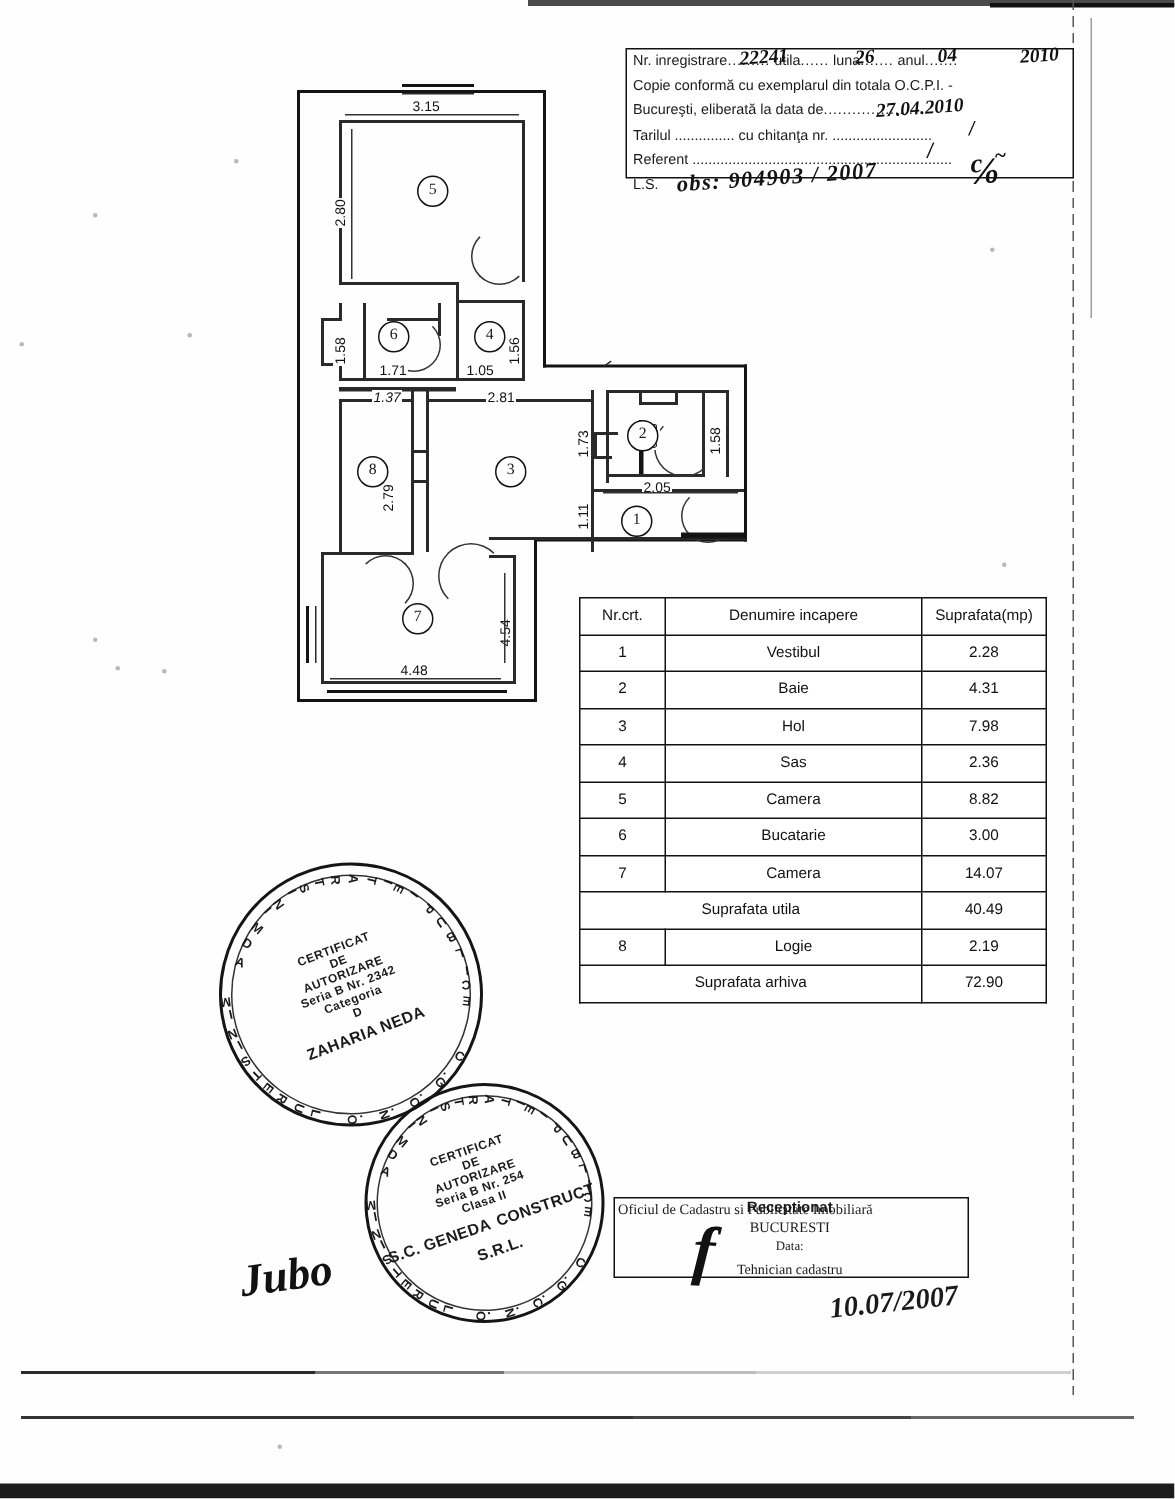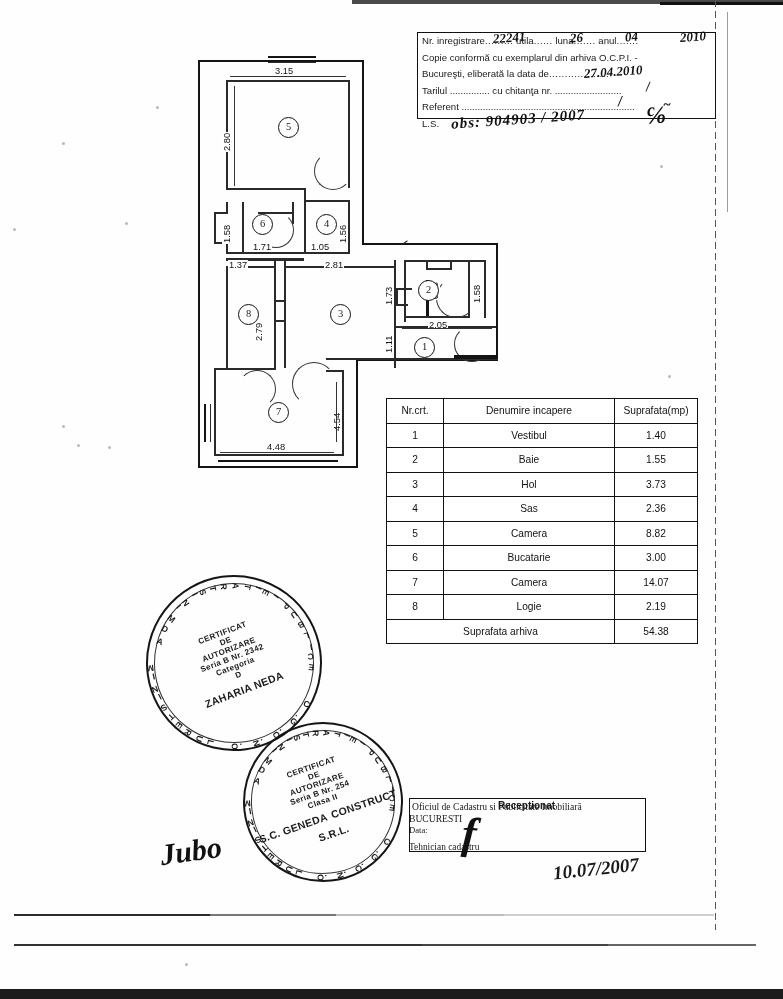--- a/index.html
+++ b/index.html
@@ -63,21 +63,21 @@
     text-align:center;line-height:1.12;}
   .stamp-core .l{display:block;font-size:8px;font-weight:700;letter-spacing:.4px;}
   .stamp-core .big{font-size:10.5px;font-weight:700;letter-spacing:.3px;}
 
   
   .exec{position:absolute;left:36px;top:800px;font-size:11px;font-family:"Liberation Serif",serif;font-weight:700;}
   .exec .l2{display:block;margin-left:30px;margin-top:4px;}
   .sig{position:absolute;font-family:"Liberation Serif",serif;font-style:italic;font-weight:700;color:#111;}
 
   .ofc-box{position:absolute;left:409px;top:798px;width:235px;height:52px;border:1.3px solid #111;background:transparent;}
-  .ofc-line{position:absolute;width:100%;text-align:left;font-size:9.6px;font-family:"Liberation Serif",serif;}
+  .ofc-line{position:absolute;width:100%;text-align:center;font-size:9.6px;font-family:"Liberation Serif",serif;}
   .recept{position:absolute;left:0;width:100%;text-align:center;font-weight:700;font-size:10px;
      font-family:"Liberation Sans",sans-serif;}
   .hw-date{position:absolute;left:553px;top:858px;font-size:19px;font-family:"Liberation Serif",serif;
      font-style:italic;font-weight:700;transform:rotate(-6deg);}
 </style>
 </head>
 <body>
 
 <div class="page">
 
@@ -106,21 +106,21 @@
       <span>utila</span><span class="dots">......</span>
       <span>luna</span><span class="dots">.......</span>
       <span>anul</span><span class="dots">.......</span>
       <span class="hw" style="left:75px;top:-3px;font-size:13px;">22241</span>
       <span class="hw" style="left:152px;top:-3px;font-size:13px;">26</span>
       <span class="hw" style="left:207px;top:-4px;font-size:13px;">04</span>
       <span class="hw" style="left:262px;top:-4px;font-size:13px;">2010</span>
     </div>
 
     <div class="reg-row">
-      <span>Copie conformă cu exemplarul din arhiva O.C.P.I. -</span>
+      <span>Copie conformă cu exemplarul din totala O.C.P.I. -</span>
     </div>
 
     <div class="reg-row">
       <span>Bucureşti, eliberată la data de</span><span class="dots">...................</span>
       <span class="hw" style="left:166px;top:-2px;font-size:13px;">27.04.2010</span>
     </div>
 
     <div class="reg-row">
       <span>Tarilul ............... cu chitanţa nr. .........................</span>
       <span class="hw" style="left:228px;top:-4px;font-size:14px;">/</span>
@@ -224,21 +224,21 @@
     <div class="dim" style="left:78px;top:14px;">3.15</div>
     <div class="dimline" style="left:34px;top:24px;width:116px;"></div>
     <div class="dim v" style="left:26px;top:100px;">2.80</div>
     <div class="dimline v" style="left:38px;top:34px;width:1px;height:100px;"></div>
 
     <div class="dim" style="left:56px;top:190px;">1.71</div>
     <div class="dim v" style="left:26px;top:192px;">1.58</div>
     <div class="dim" style="left:114px;top:190px;">1.05</div>
     <div class="dim v" style="left:142px;top:192px;">1.56</div>
 
-    <div class="dim" style="left:32px;top:208px;">1.37</div>
+    <div class="dim" style="left:52px;top:208px;font-style:italic;">1.37</div>
     <div class="dim v" style="left:58px;top:290px;">2.79</div>
     <div class="dim" style="left:128px;top:208px;">2.81</div>
     <div class="dim v" style="left:188px;top:254px;">1.73</div>
     <div class="dim v" style="left:188px;top:302px;">1.11</div>
 
     <div class="dim v" style="left:276px;top:252px;">1.58</div>
     <div class="dim v" style="left:234px;top:248px;font-size:8.6px;">0.93</div>
     <div class="dim" style="left:232px;top:268px;">2.05</div>
     <div class="dimline" style="left:206px;top:276px;width:90px;"></div>
 
@@ -264,31 +264,31 @@
       <tr>
         <th class="c-nr">Nr.crt.</th>
         <th class="c-name">Denumire incapere</th>
         <th class="c-area">Suprafata(mp)</th>
       </tr>
     </thead>
     <tbody>
       <tr>
         <td>1</td>
         <td>Vestibul</td>
-        <td>1.40</td>
+        <td>2.28</td>
       </tr>
       <tr>
         <td>2</td>
         <td>Baie</td>
-        <td>1.55</td>
+        <td>4.31</td>
       </tr>
       <tr>
         <td>3</td>
         <td>Hol</td>
-        <td>3.73</td>
+        <td>7.98</td>
       </tr>
       <tr>
         <td>4</td>
         <td>Sas</td>
         <td>2.36</td>
       </tr>
       <tr>
         <td>5</td>
         <td>Camera</td>
         <td>8.82</td>
@@ -297,27 +297,31 @@
         <td>6</td>
         <td>Bucatarie</td>
         <td>3.00</td>
       </tr>
       <tr>
         <td>7</td>
         <td>Camera</td>
         <td>14.07</td>
       </tr>
       <tr>
+        <td colspan="2">Suprafata utila</td>
+        <td>40.49</td>
+      </tr>
+      <tr>
         <td>8</td>
         <td>Logie</td>
         <td>2.19</td>
       </tr>
       <tr>
         <td colspan="2">Suprafata arhiva</td>
-        <td>54.38</td>
+        <td>72.90</td>
       </tr>
     </tbody>
   </table>
 
   <div class="stamp" style="left:146px;top:575px;width:172px;height:172px;transform:rotate(-8deg);">
     <div class="inner-ring"></div>
     <div class="arc-text">
       <span style="transform:rotate(-62deg) translate(0,-80px) rotate(90deg);">A</span>
       <span style="transform:rotate(-52deg) translate(0,-80px) rotate(90deg);">D</span>
       <span style="transform:rotate(-43deg) translate(0,-80px) rotate(90deg);">M</span>

